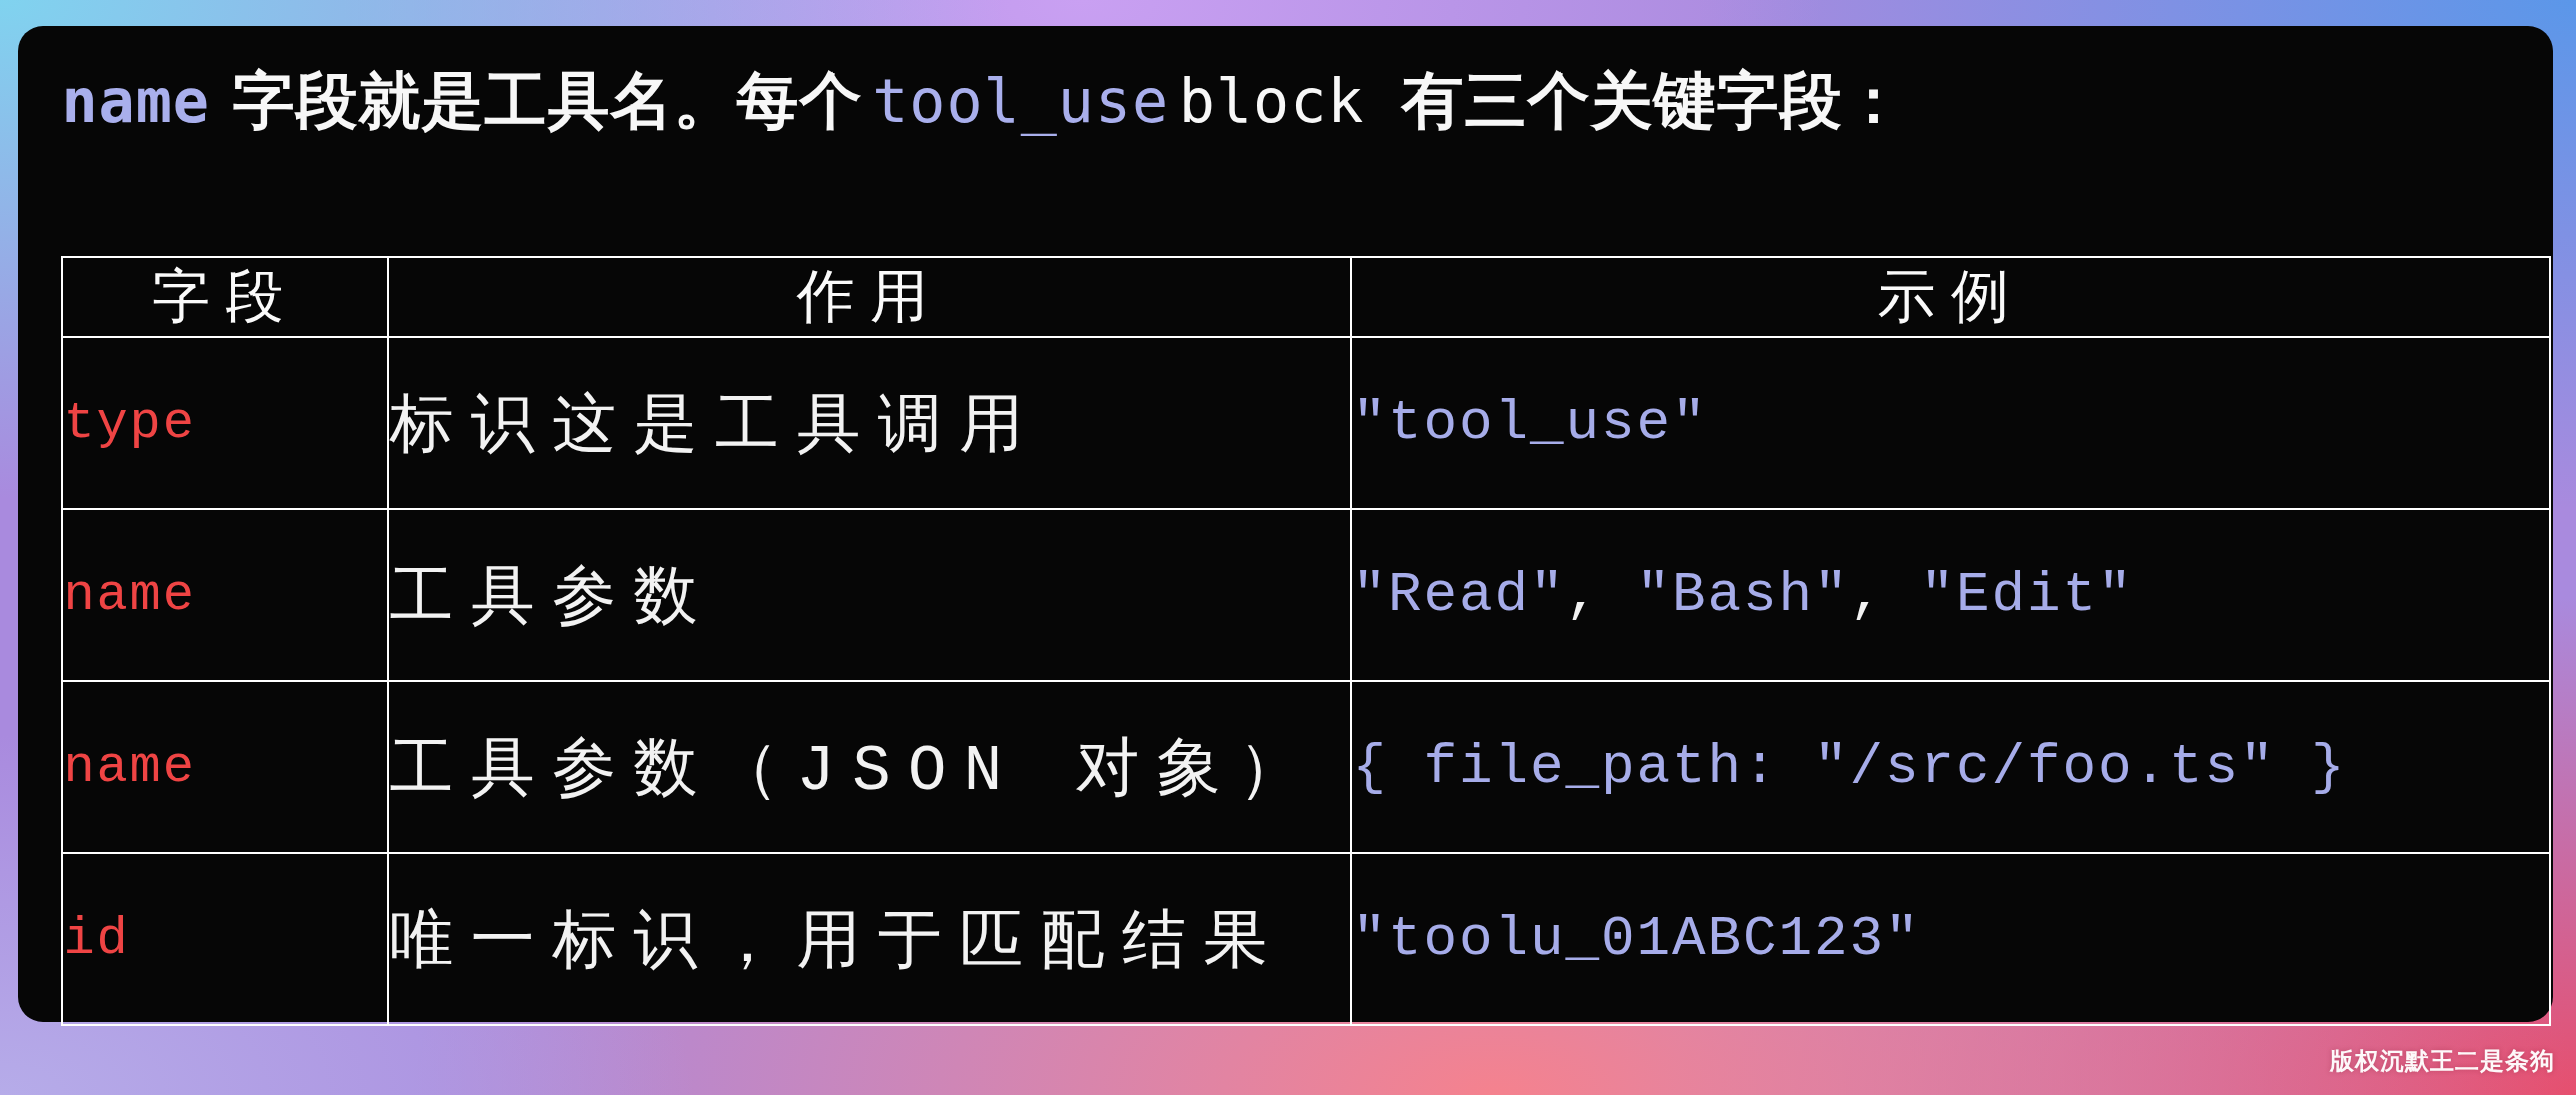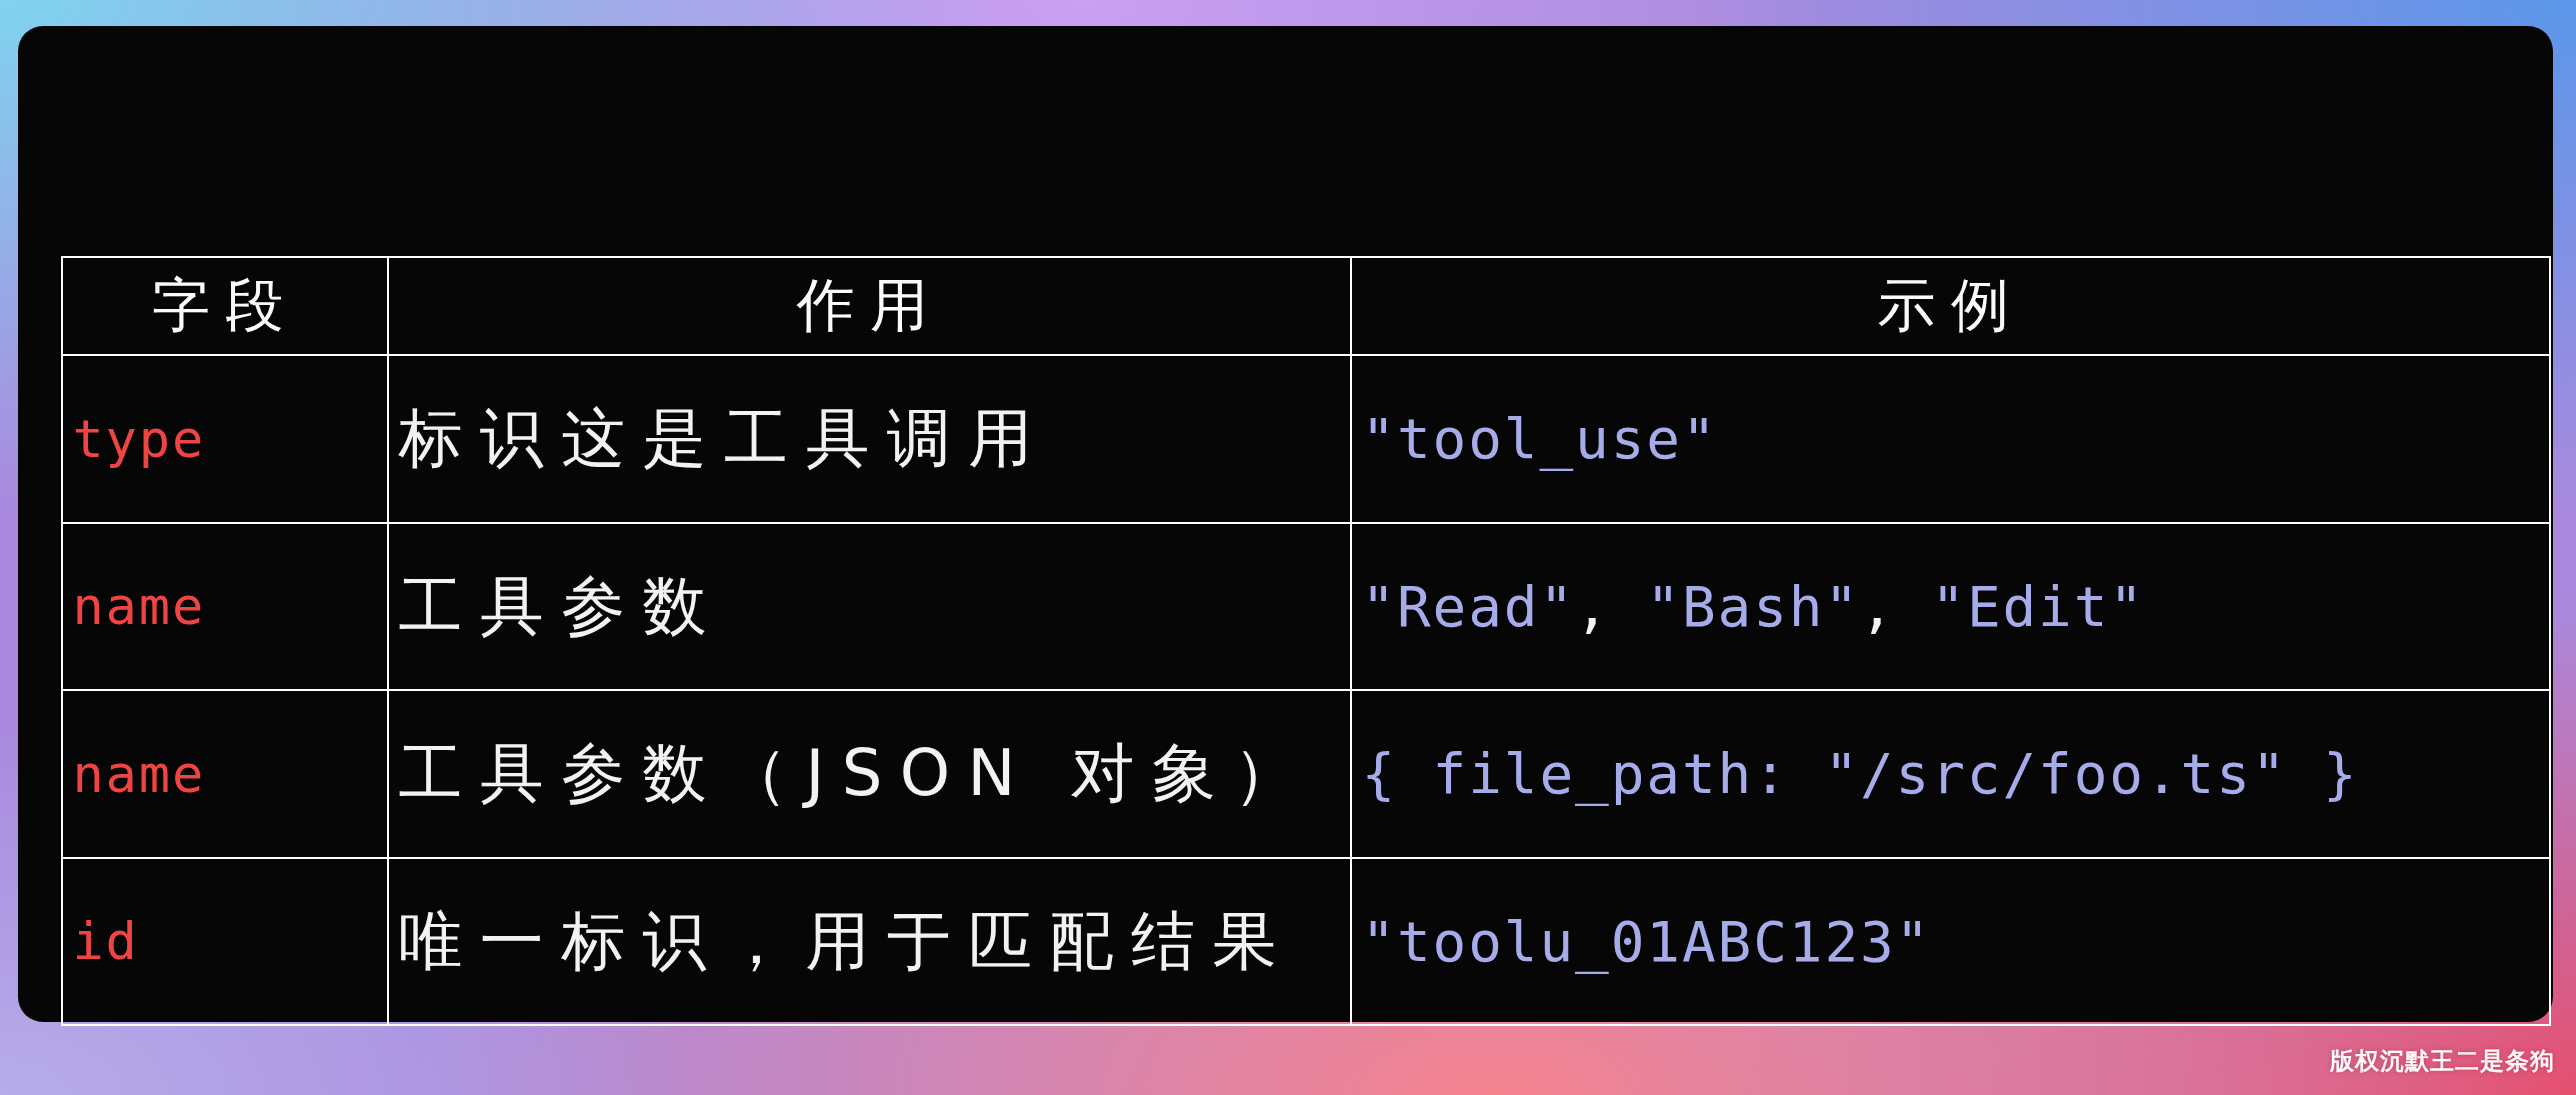--- a/index.html
+++ b/index.html
@@ -27,21 +27,21 @@
   .t-code-bold{font-family:"DejaVu Sans Mono","Liberation Mono",monospace;font-weight:700;color:#a9afec;font-size:60px;}
   .t-cjk-bold{font-weight:700;color:#f7f7f7;}
   .t-code{font-family:"DejaVu Sans Mono","Liberation Mono",monospace;font-weight:400;color:#a9afec;font-size:60px;margin:0 9.7px;}
   .t-code-white{font-family:"DejaVu Sans Mono","Liberation Mono",monospace;font-weight:400;color:#f7f7f7;font-size:60px;}
 
   table.fields{
     position:absolute;left:43px;top:230px;width:2490px;height:770px;
     border-collapse:collapse;table-layout:fixed;
   }
   table.fields th, table.fields td{
-    border:2.9px solid #ffffff;vertical-align:middle;padding:9px;
+    border:2.9px solid #ffffff;vertical-align:middle;padding:0;font-family:Liberation Mono, monospace;
   }
   table.fields th{
     font-weight:400;color:#fafafa;font-size:58px;letter-spacing:15.5px;text-align:center;
   }
   td.cell-field{
     font-family:"DejaVu Sans Mono","Liberation Mono",monospace;
     color:#ef4444;font-size:52px;letter-spacing:1.9px;padding-left:63px;
   }
   td.cell-purpose{
     color:#f2f2f2;font-size:64px;letter-spacing:17.4px;padding-left:56px;font-weight:400;
@@ -60,20 +60,21 @@
     text-shadow:0 0 4.8px rgba(120,20,40,0.35);
     text-align:center;
   }
 </style>
 </head>
 <body>
 
 <div class="stage">
   <div class="panel">
 
+    <div class="title"><span class="t-code-bold">name</span><span class="t-cjk-bold"> 字段就是工具名。每个</span><span class="t-code">tool_use</span><span class="t-code-white">block </span><span class="t-cjk-bold">有三个关键字段：</span></div>
 
     <table class="fields">
       <colgroup>
         <col style="width:326px">
         <col style="width:963px">
         <col>
       </colgroup>
       <thead>
         <tr>
           <th>字段</th>

